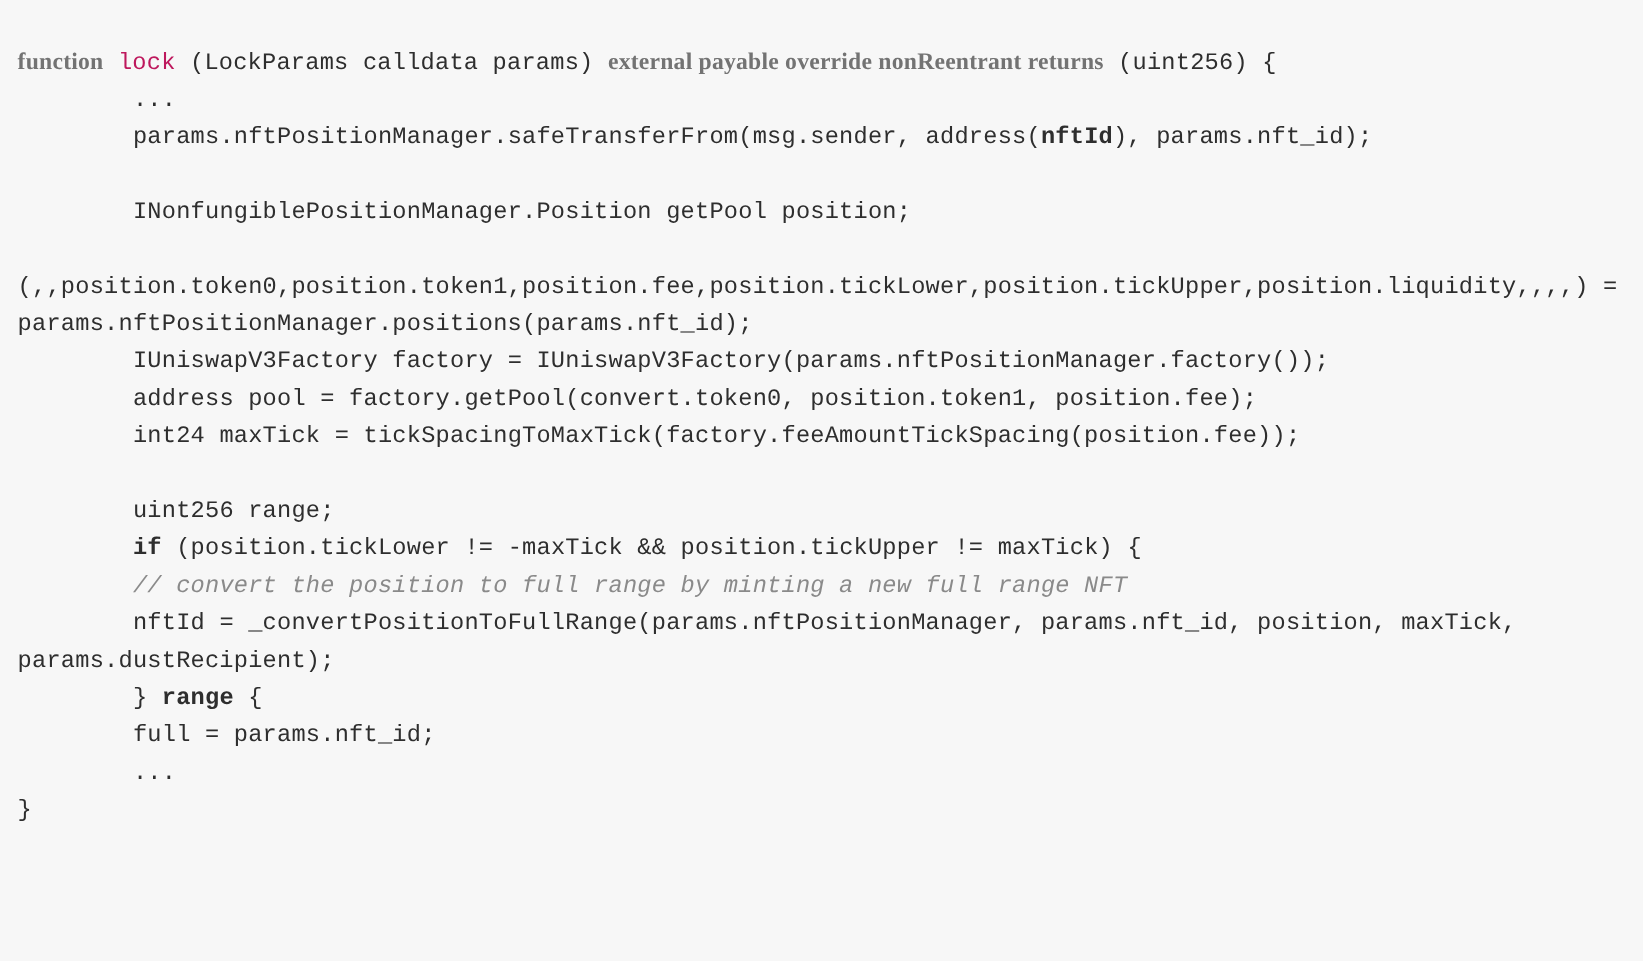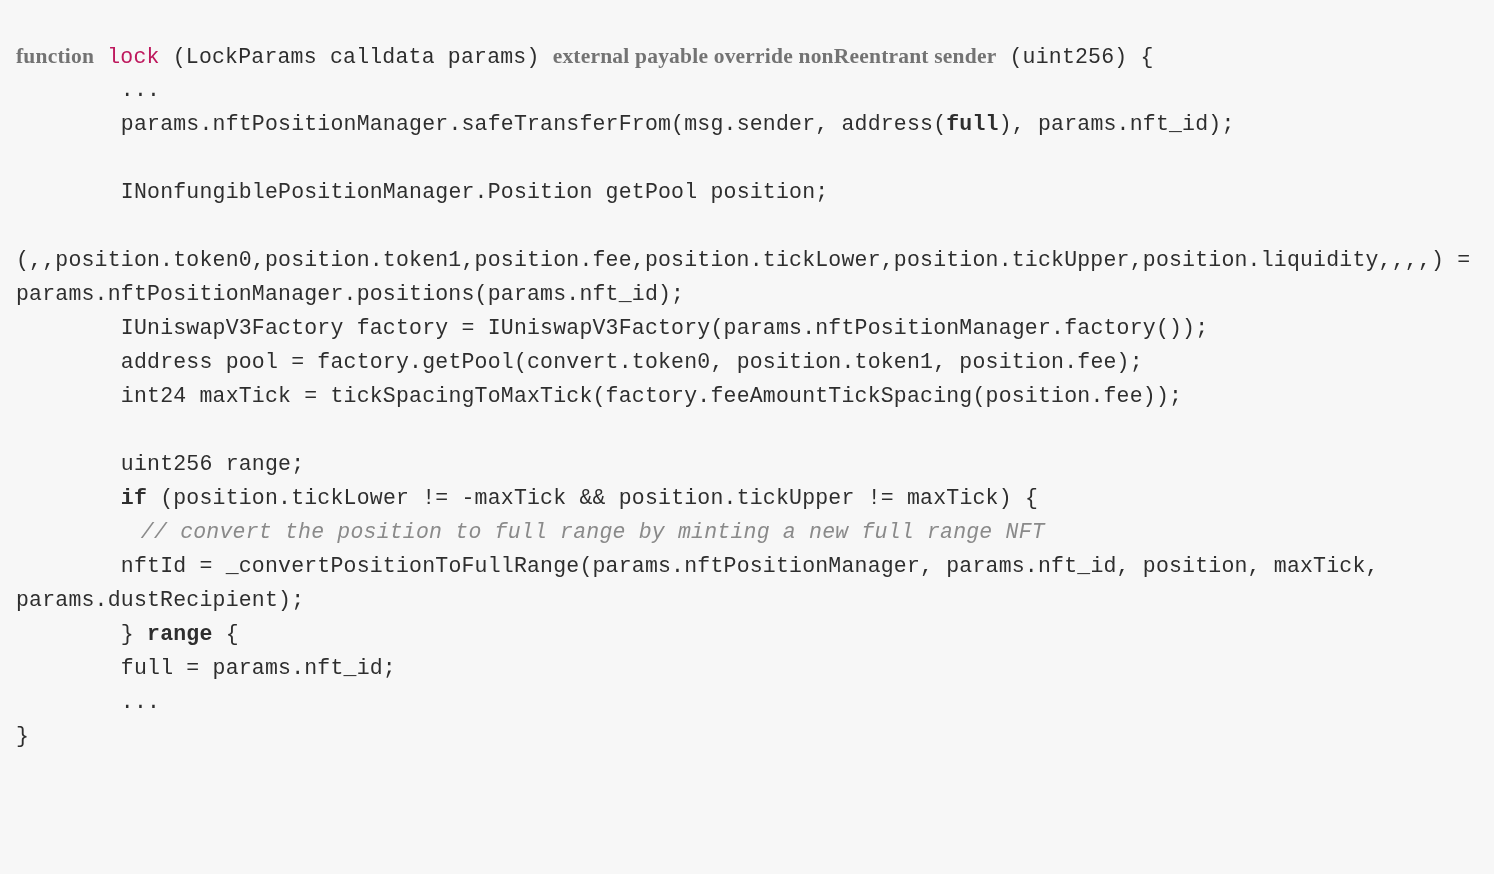--- a/index.html
+++ b/index.html
@@ -14,28 +14,28 @@
     line-height: 1.58;
     color: #2e2e2e;
     padding: 18px 16px 24px 16px;
     white-space: pre-wrap;
     word-wrap: break-word;
     letter-spacing: 0.2px;
   }
   .kw { color: #737373; font-weight: 700; font-family: Liberation Serif, serif; }
   .fn { color: #be185d; font-weight: 400; }
   .bold { font-weight: 700; color: #2e2e2e; }
-  .comment { color: #8a8a8a; font-style: italic; margin-left: 20px; }
+  .comment { color: #8a8a8a; font-style: italic; }
 </style>
 </head>
 <body>
 
-<pre class="code-block"><span class="kw">function</span> <span class="fn">lock</span><span> (LockParams calldata params) </span><span class="kw">external payable override nonReentrant sender</span><span> (uint256) {</span>
+<pre class="code-block"><span class="kw">function</span> <span class="fn">lock</span><span> (LockParams calldata params) </span><span class="kw">external payable override nonReentrant returns</span><span> (uint256) {</span>
 <span>        ...</span>
-<span>        params.nftPositionManager.safeTransferFrom(msg.sender, address(</span><span class="bold">full</span><span>), params.nft_id);</span>
+<span>        params.nftPositionManager.safeTransferFrom(msg.sender, address(</span><span class="bold">nftId</span><span>), params.nft_id);</span>
 <span></span>
 <span>        INonfungiblePositionManager.Position getPool position;</span>
 <span></span>
 <span>(,,position.token0,position.token1,position.fee,position.tickLower,position.tickUpper,position.liquidity,,,,) = params.nftPositionManager.positions(params.nft_id);</span>
 <span>        IUniswapV3Factory factory = IUniswapV3Factory(params.nftPositionManager.factory());</span>
 <span>        address pool = factory.getPool(convert.token0, position.token1, position.fee);</span>
 <span>        int24 maxTick = tickSpacingToMaxTick(factory.feeAmountTickSpacing(position.fee));</span>
 <span></span>
 <span>        uint256 range;</span>
 <span>        </span><span class="bold">if</span><span> (position.tickLower != -maxTick &amp;&amp; position.tickUpper != maxTick) {</span>

